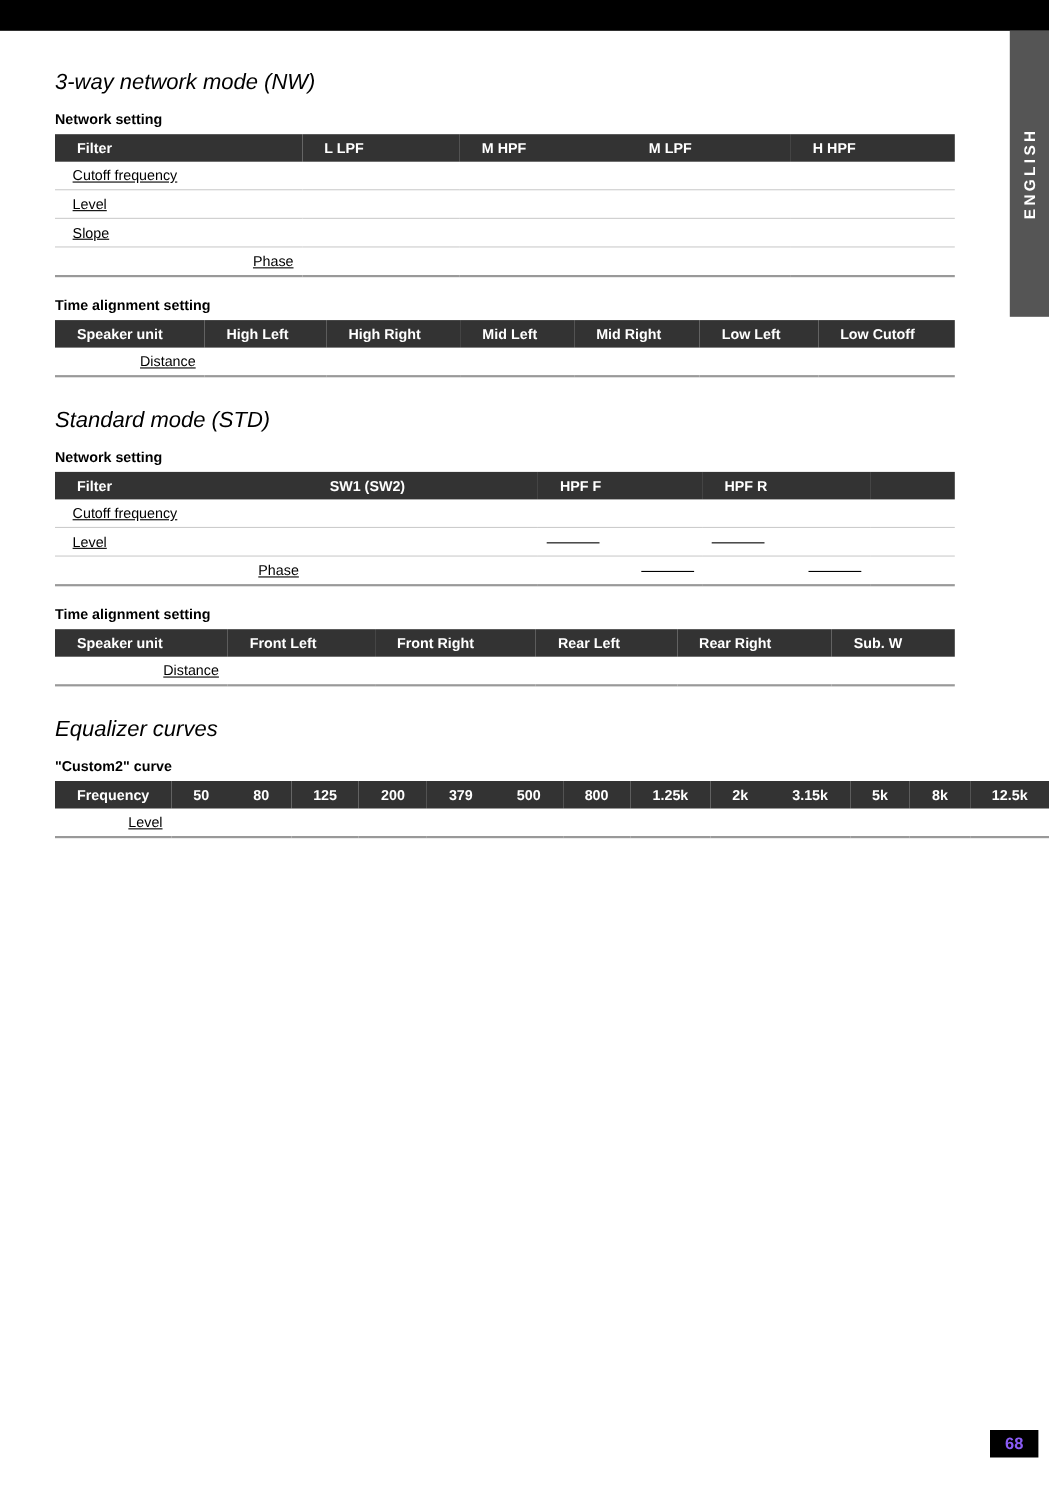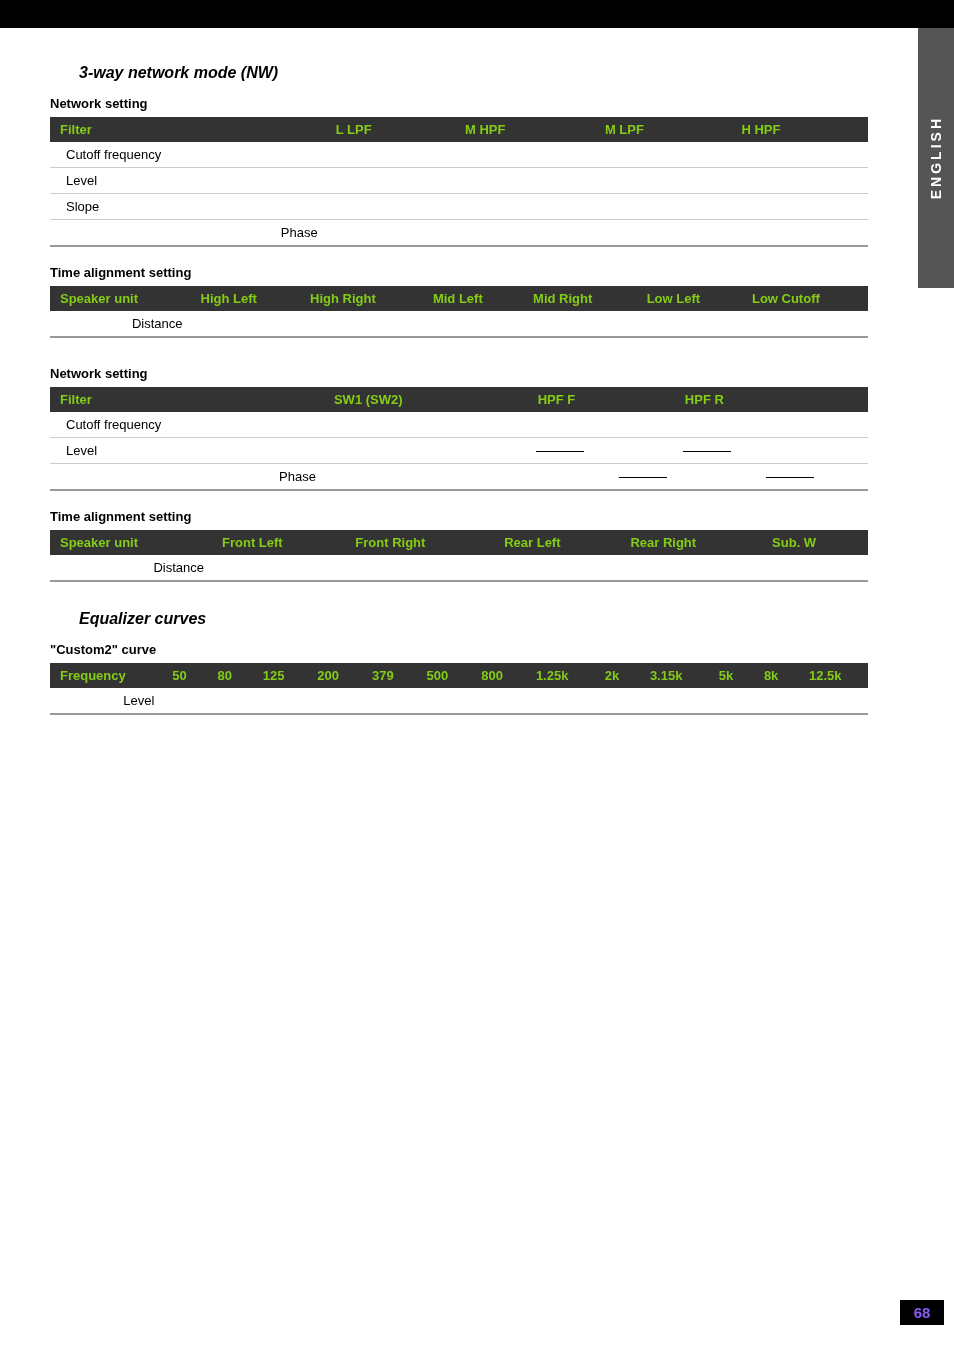--- a/index.html
+++ b/index.html
@@ -68,60 +68,60 @@
       font-weight: normal;
       margin-bottom: 22px;
     }
     .page-title .big-d {
       font-size: 36px;
       font-weight: bold;
     }
 
     
     .section-heading {
-      font-size: 16px;
-      font-weight: bold;
+      font-size: 20px;
+      font-weight: normal;
       font-style: italic;
       margin-bottom: 12px;
       margin-top: 6px;
-      margin-left: 29px;
     }
     .subsection-heading {
       font-size: 13px;
       font-weight: bold;
       margin-bottom: 6px;
       margin-top: 14px;
     }
 
     
     table {
       width: 100%;
       border-collapse: collapse;
       margin-bottom: 18px;
     }
     table thead tr th {
       background: #333;
-      color: #84cc16;
-      padding: 5px 10px;
+      color: #ffffff;
+      padding: 5px 20px;
       font-size: 13px;
       font-weight: bold;
       text-align: left;
       white-space: nowrap;
     }
     table tbody tr td {
       padding: 5px 8px;
       border-bottom: 1px solid #ccc;
       font-size: 13px;
     }
     table tbody tr:last-child td {
       border-bottom: 2px solid #999;
       text-align: right;
     }
     table tbody tr td:first-child {
       padding-left: 16px;
+      text-decoration: underline;
     }
 
     .dash {
       display: inline-block;
       width: 48px;
       border-bottom: 1.5px solid #000;
       vertical-align: middle;
     }
 
     
@@ -216,20 +216,21 @@
           <td></td>
           <td></td>
           <td></td>
           <td></td>
         </tr>
       </tbody>
     </table>
   </div>
 
   <div class="section-block">
+    <div class="section-heading">Standard mode (STD)</div>
 
     <div class="subsection-heading">Network setting</div>
     <table>
       <thead>
         <tr>
           <th>Filter</th>
           <th>SW1 (SW2)</th>
           <th>HPF F</th>
           <th>HPF R</th>
           <th></th>

